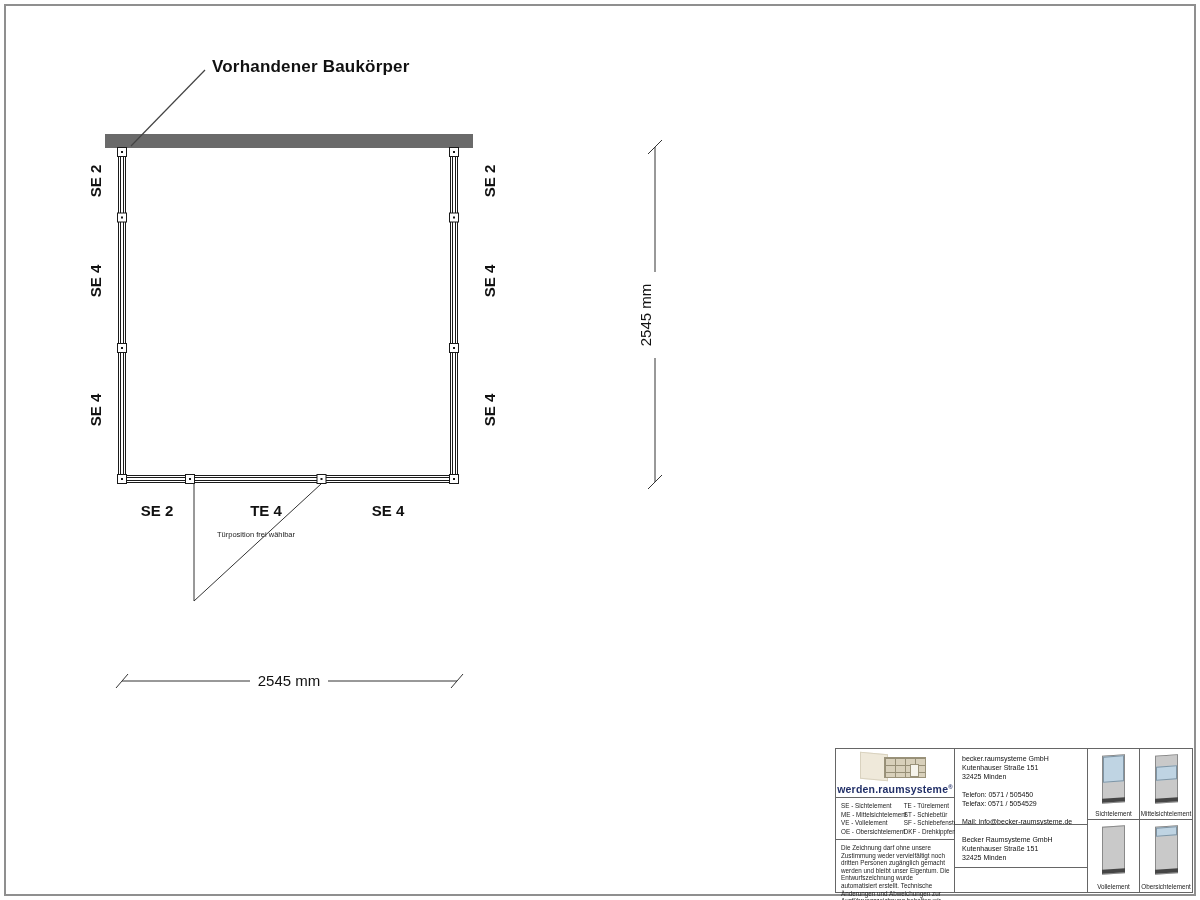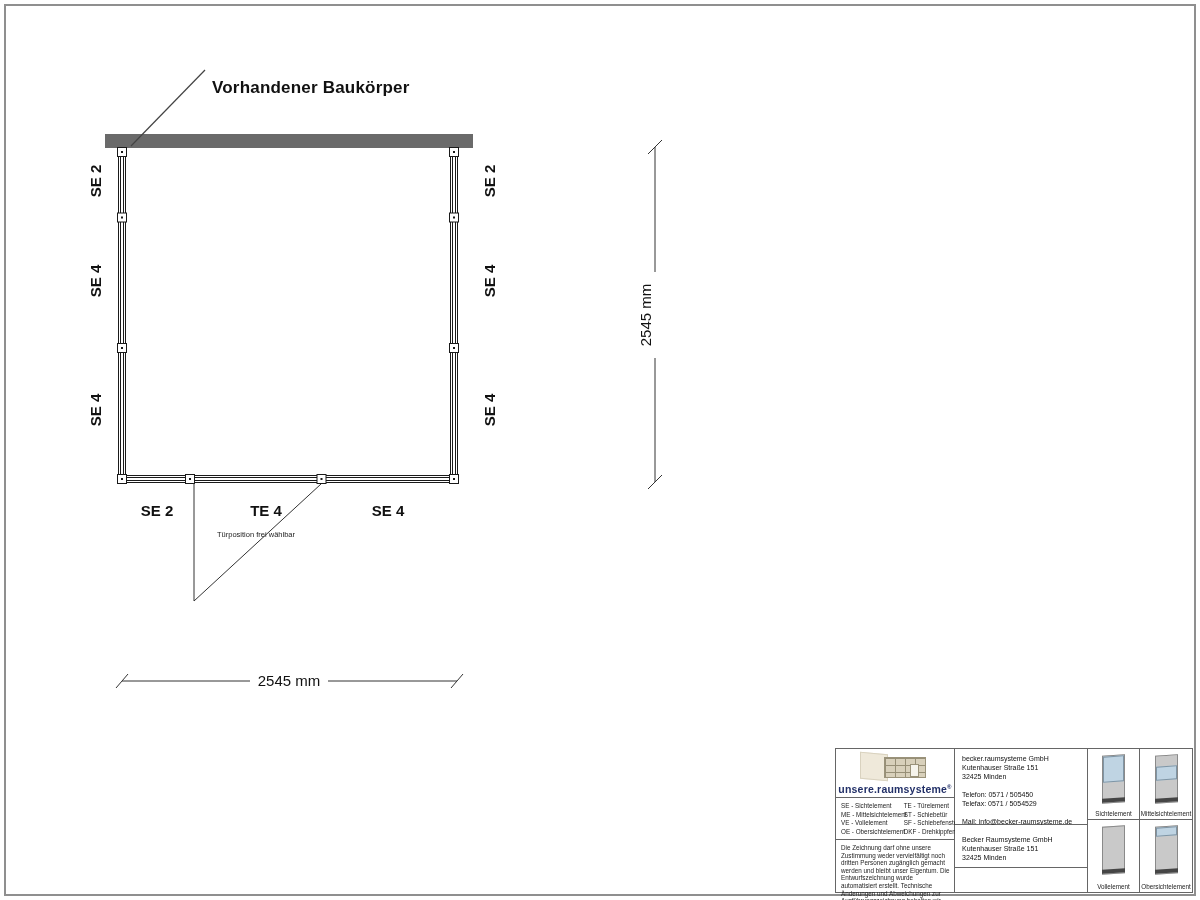--- a/index.html
+++ b/index.html
@@ -3,21 +3,21 @@
 <meta charset="utf-8">
 <style>
   html,body{margin:0;padding:0;background:#fff;}
   .page{position:relative;width:1200px;height:900px;background:#fff;overflow:hidden;
         font-family:"Liberation Sans", sans-serif;color:#111;}
   .page-border{position:absolute;left:4px;top:4px;width:1188px;height:888px;
         border:2px solid #8f8f8f;pointer-events:none;}
   svg.plan{position:absolute;left:0;top:0;}
 
   
-  .annotation{position:absolute;left:212px;top:57px;font-size:17px;font-weight:bold;letter-spacing:.2px;margin-top:21px;}
+  .annotation{position:absolute;left:212px;top:57px;font-size:17px;font-weight:bold;letter-spacing:.2px;}
   .v-label{position:absolute;font-size:15px;font-weight:bold;white-space:nowrap;
         transform:translate(-50%,-50%) rotate(-90deg);}
   .h-label{position:absolute;font-size:15px;font-weight:bold;white-space:nowrap;
         transform:translate(-50%,-50%);}
   .door-note{position:absolute;font-size:7.5px;font-weight:normal;white-space:nowrap;
         transform:translate(-50%,-50%);color:#222;}
   .dim-text{font-size:15px;font-family:"Liberation Sans",sans-serif;fill:#111;}
 
   
   .tb{position:absolute;left:835px;top:748px;width:356px;height:143px;
@@ -146,21 +146,21 @@
   <div class="door-note" style="left:256px;top:494px;margin-top:40px;">Türposition frei wählbar</div>
 
   <div class="tb">
 
     <div class="cell br bb" style="left:0;top:0;width:119px;height:49px;">
       <div class="logo-art">
         <div class="la-wall"></div>
         <div class="la-cabin"></div>
         <div class="la-door"></div>
       </div>
-      <div class="logo-text"><span>unsere.raumsysteme</span><sup>®</sup></div>
+      <div class="logo-text"><span>werden.raumsysteme</span><sup>®</sup></div>
     </div>
 
     <div class="cell br bb" style="left:0;top:49px;width:119px;height:42px;">
       <div class="legend-wrap">
         <div class="legend-col1">
           <div>SE - Sichtelement</div>
           <div>ME - Mittelsichtelement</div>
           <div>VE - Vollelement</div>
           <div>OE - Obersichtelement</div>
         </div>

